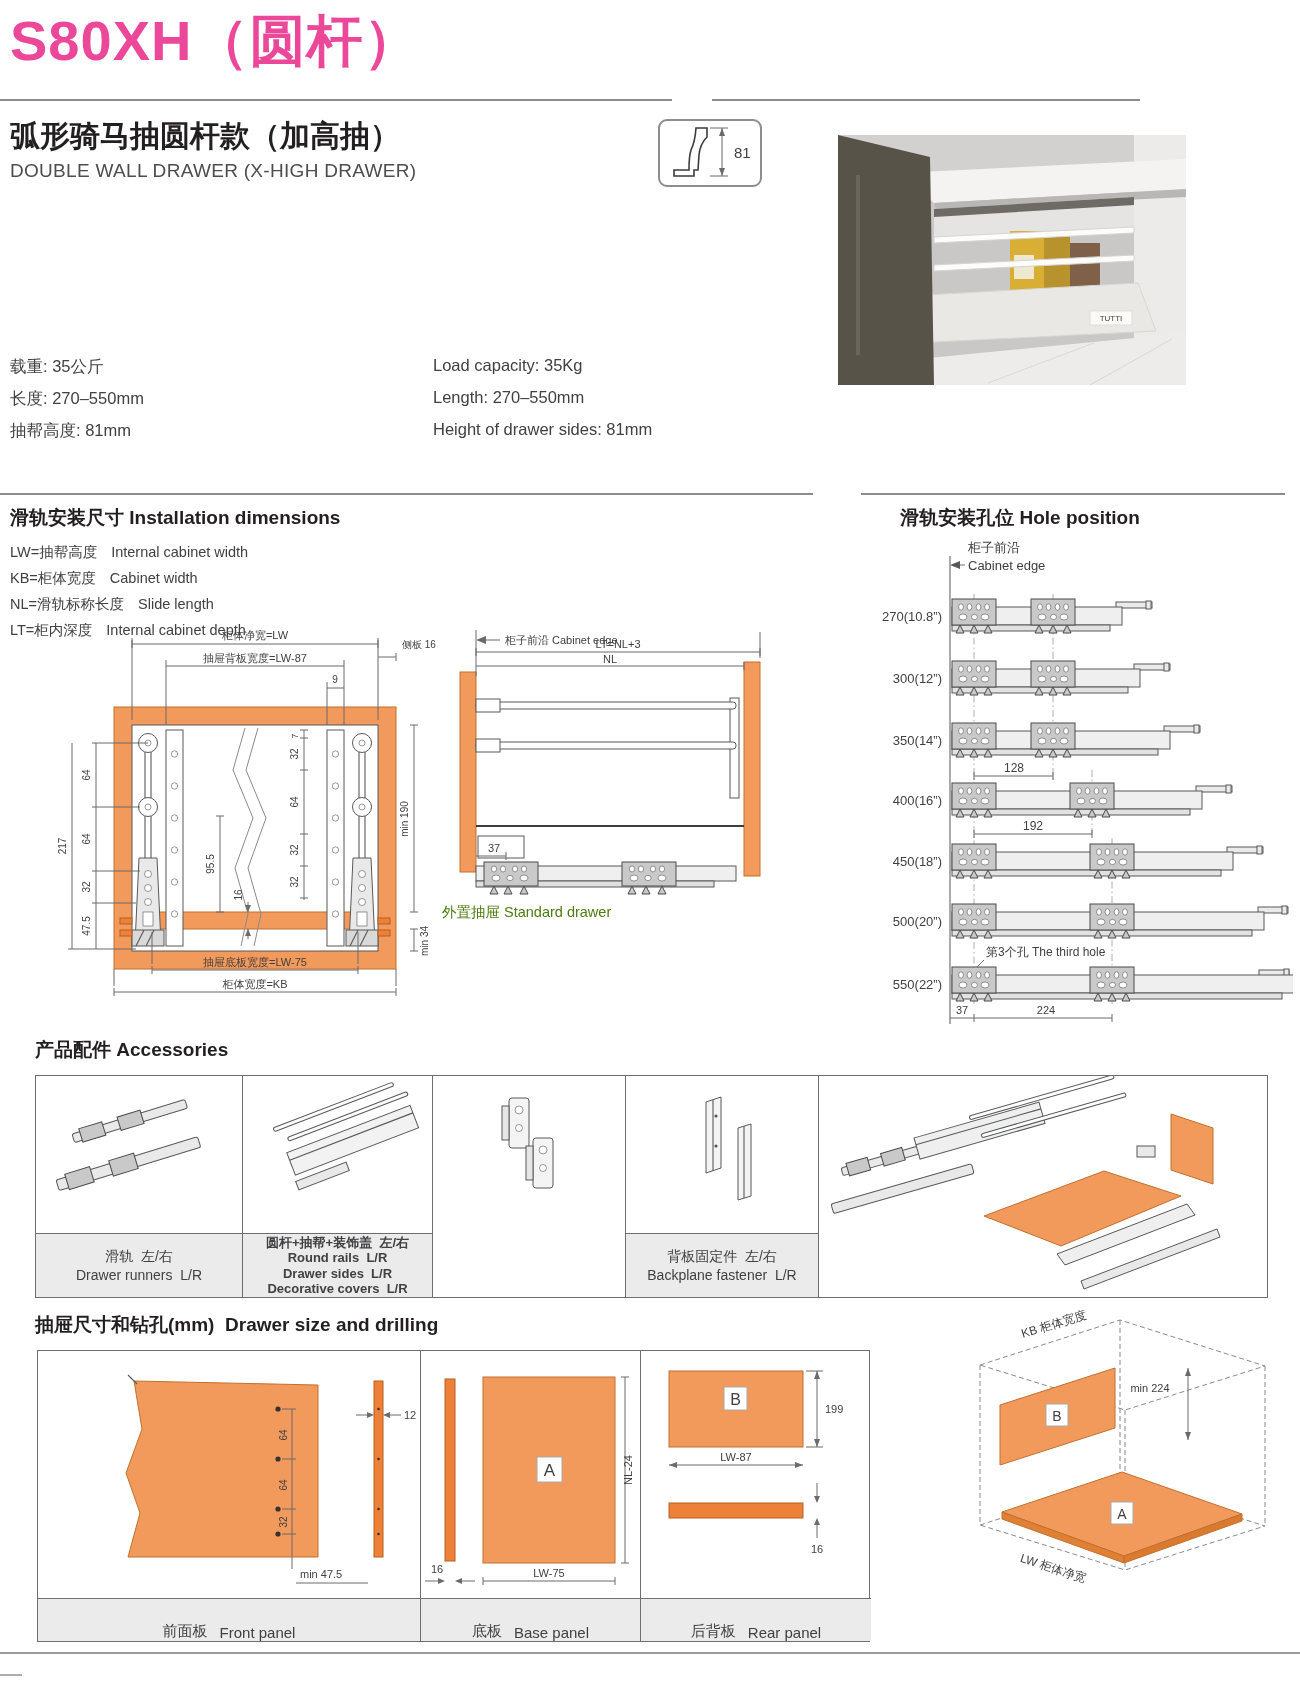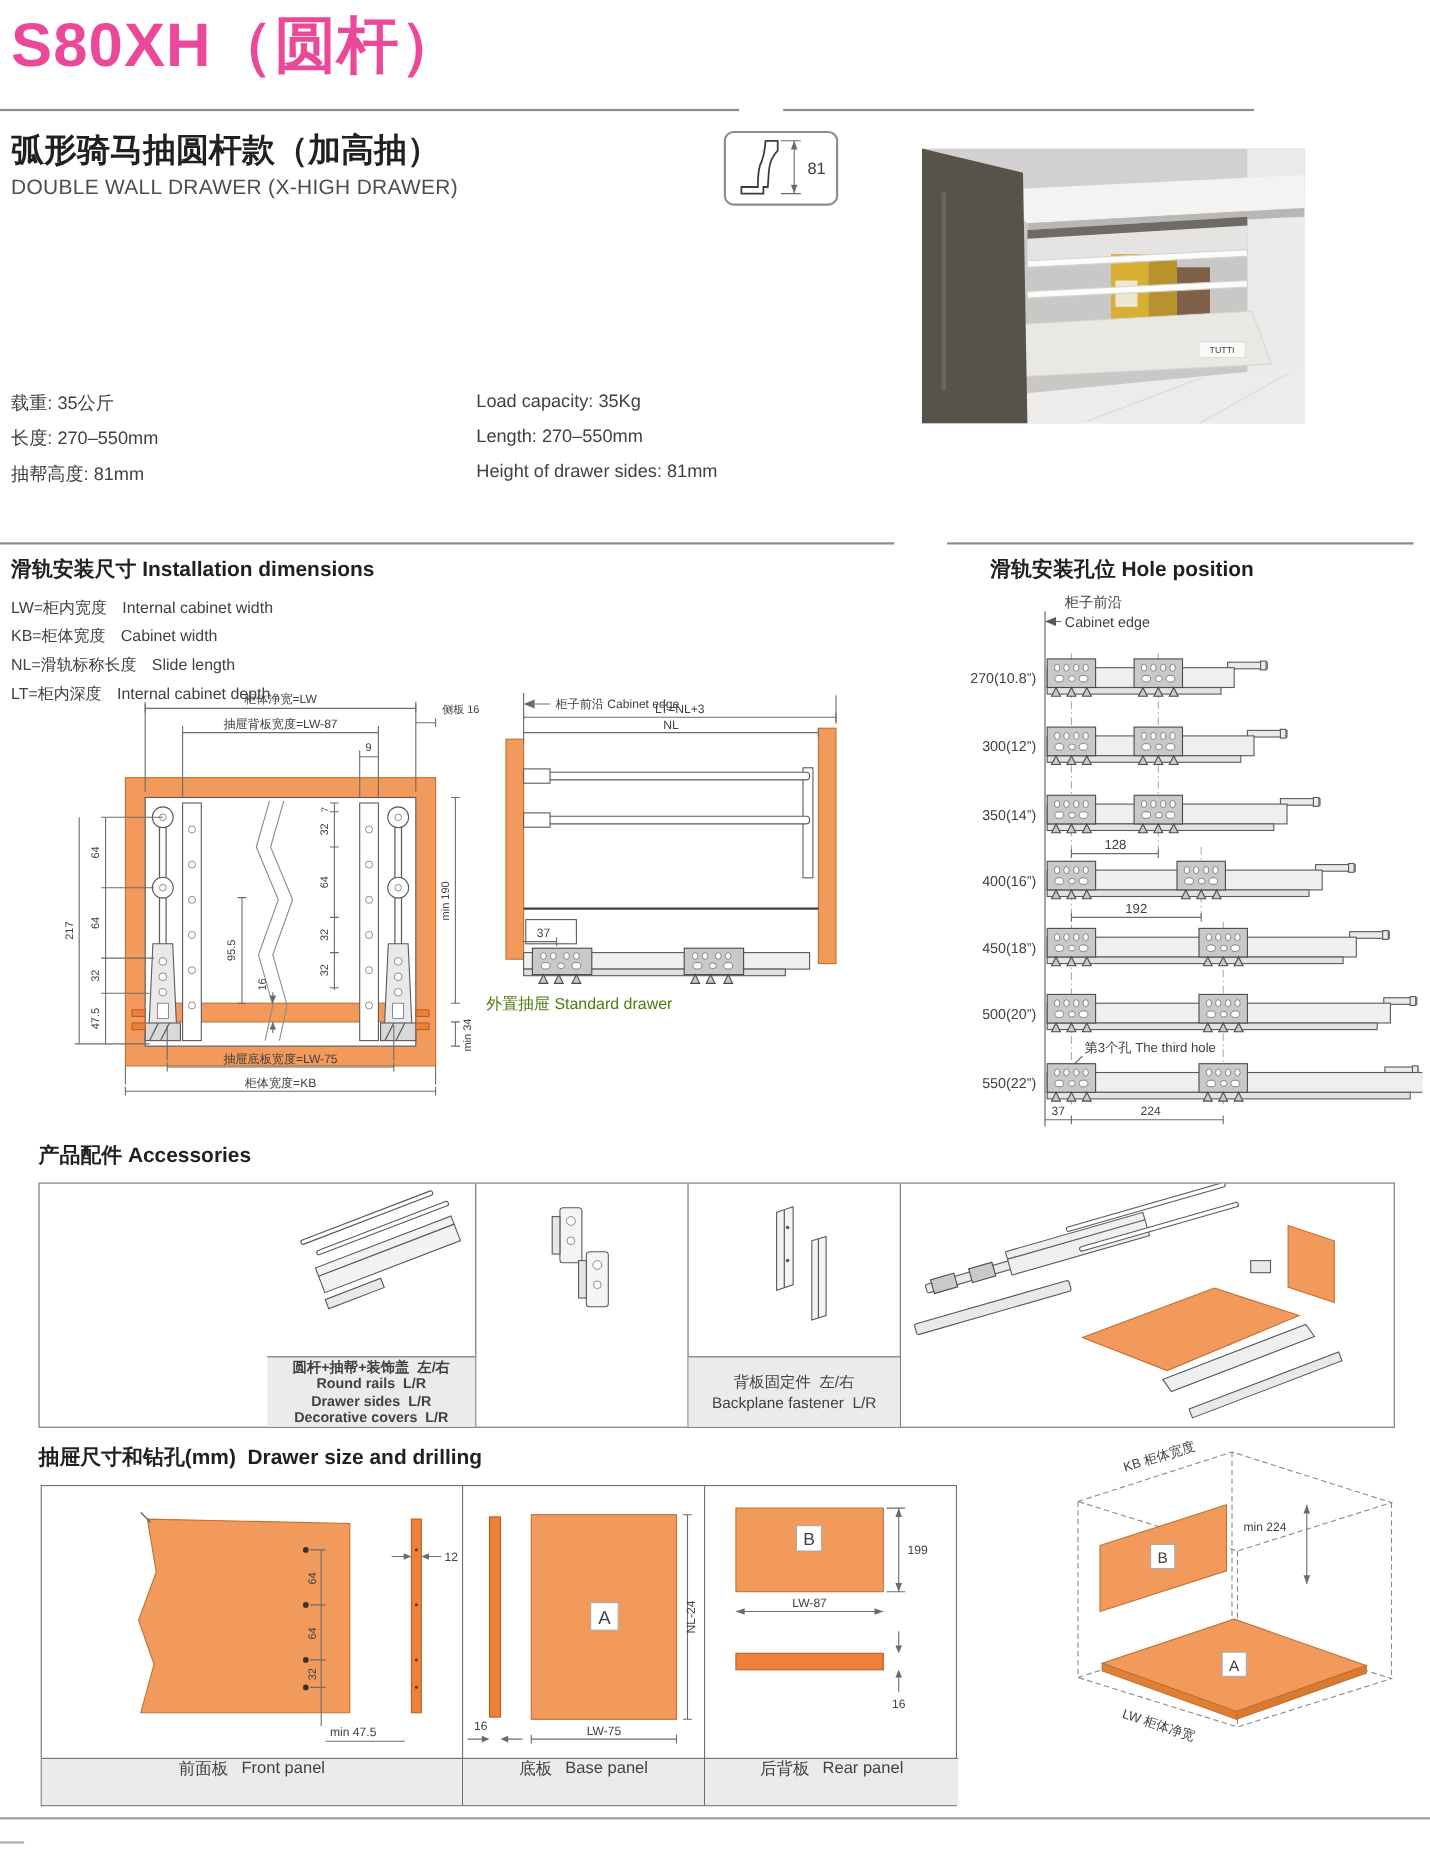--- a/index.html
+++ b/index.html
@@ -10,21 +10,21 @@
   .page-title{position:absolute;left:10px;top:4px;margin:0;font-size:56px;font-weight:700;
               color:#ec4899;letter-spacing:1px;}
   .sub-cn{position:absolute;left:10px;top:116px;font-size:30px;font-weight:700;color:#231F20;}
   .sub-en{position:absolute;left:10px;top:160px;font-size:19px;color:#4D4D4F;letter-spacing:.3px;}
   .badge{position:absolute;left:658px;top:119px;width:104px;height:68px;border:2px solid #8D8D8D;
          border-radius:9px;box-sizing:border-box;background:#fff;}
   .spec{position:absolute;font-size:16.5px;color:#414042;}
   .sec-title{position:absolute;font-size:19px;font-weight:700;color:#231F20;}
   .def-row{position:absolute;left:10px;font-size:14.5px;color:#414042;}
   .def-row .k{margin-right:14px;}
-  .cap{display:flex;align-items:flex-start;justify-content:center;gap:12px;}
+  .cap{display:flex;align-items:flex-end;justify-content:center;gap:12px;}
   .acc-table{position:absolute;left:35px;top:1075px;width:1233px;height:223px;
              border:1px solid #6E6E6E;box-sizing:border-box;}
   .acc-col{position:absolute;top:0;height:100%;border-right:1px solid #6E6E6E;box-sizing:border-box;}
   .acc-col:last-child{border-right:none;}
   .acc-cap{position:absolute;left:0;right:0;top:157px;bottom:0;background:#EBEBEB;
            border-top:1px solid #6E6E6E;display:flex;flex-direction:column;align-items:center;
            justify-content:center;text-align:center;font-size:14px;color:#414042;line-height:1.3;}
   .acc-cap.small{font-size:13px;line-height:1.18;}
   .ds-table{position:absolute;left:37px;top:1350px;width:833px;height:292px;
             border:1px solid #6E6E6E;box-sizing:border-box;}
@@ -101,21 +101,21 @@
   <div class="spec" style="left:10px;top:420px;">抽帮高度: 81mm</div>
   <div class="spec" style="left:433px;top:356px;">Load capacity: 35Kg</div>
   <div class="spec" style="left:433px;top:388px;">Length: 270–550mm</div>
   <div class="spec" style="left:433px;top:420px;">Height of drawer sides: 81mm</div>
 
   <div class="hdiv" style="left:0;top:493px;width:813px;"></div>
   <div class="hdiv" style="left:861px;top:493px;width:424px;"></div>
 
   <div class="sec-title" style="left:10px;top:505px;">滑轨安装尺寸 Installation dimensions</div>
   <div class="def-row" style="top:543px;">
-    <span class="k">LW=柜内宽度</span><span>Internal cabinet width</span></div>
+    <span class="k">LW=抽帮高度</span><span>Internal cabinet width</span></div>
   <div class="def-row" style="top:569px;">
     <span class="k">KB=柜体宽度</span><span>Cabinet width</span></div>
   <div class="def-row" style="top:595px;">
     <span class="k">NL=滑轨标称长度</span><span>Slide length</span></div>
   <div class="def-row" style="top:621px;">
     <span class="k">LT=柜内深度</span><span>Internal cabinet depth</span></div>
 
   <svg class="abs" style="left:52px;top:612px;" width="400" height="400" viewBox="0 0 400 400">
     <rect x="62" y="95" width="282" height="262" class="orangeF"></rect>
     <rect x="80" y="113" width="246" height="226" class="wfill"></rect>
@@ -427,20 +427,38 @@
     <line x1="132" y1="482" x2="156" y2="482" class="dl"></line>
       <line x1="156" y1="478" x2="156" y2="486" class="dl"></line>
     <line x1="156" y1="482" x2="294" y2="482" class="dl"></line>
       <line x1="294" y1="478" x2="294" y2="486" class="dl"></line>
     <text x="144" y="478" text-anchor="middle" class="dt11">37</text>
     <text x="228" y="478" text-anchor="middle" class="dt11">224</text>
   </svg>
 
   <div class="sec-title" style="left:35px;top:1037px;">产品配件 Accessories</div>
   <div class="acc-table">
+    <div class="acc-col" style="left:0;width:207px;">
+      <svg width="206" height="157" viewBox="0 0 206 157">
+        <g transform="translate(36,58) rotate(-17)">
+          <rect x="0" y="0" width="118" height="9" rx="2" class="gfill"></rect>
+          <rect x="8" y="-3" width="24" height="14" class="plate"></rect>
+            <rect x="48" y="-3" width="24" height="14" class="plate"></rect>
+        </g>
+        <g transform="translate(20,104) rotate(-17)">
+          <rect x="0" y="0" width="148" height="11" rx="2" class="gfill"></rect>
+          <rect x="10" y="-3" width="26" height="16" class="plate"></rect>
+            <rect x="56" y="-3" width="26" height="16" class="plate"></rect>
+        </g>
+      </svg>
+      <div class="acc-cap">
+        <span>滑轨&nbsp;&nbsp;左/右</span>
+          <span>Drawer runners&nbsp;&nbsp;L/R</span>
+      </div>
+    </div>
     <div class="acc-col" style="left:207px;width:190px;font-weight:bold;">
       <svg width="189" height="157" viewBox="0 0 189 157">
         <g transform="translate(30,52) rotate(-21)">
           <rect x="0" y="0" width="128" height="4" rx="2" class="wfill"></rect>
           <rect x="10" y="14" width="128" height="4" rx="2" class="wfill"></rect>
           <rect x="4" y="28" width="132" height="24" fill="#F2F2F2" stroke="#58595B"></rect>
           <line x1="4" y1="36" x2="136" y2="36" class="ol"></line>
           <rect x="2" y="58" width="54" height="9" class="gfill"></rect>
         </g>
       </svg>

